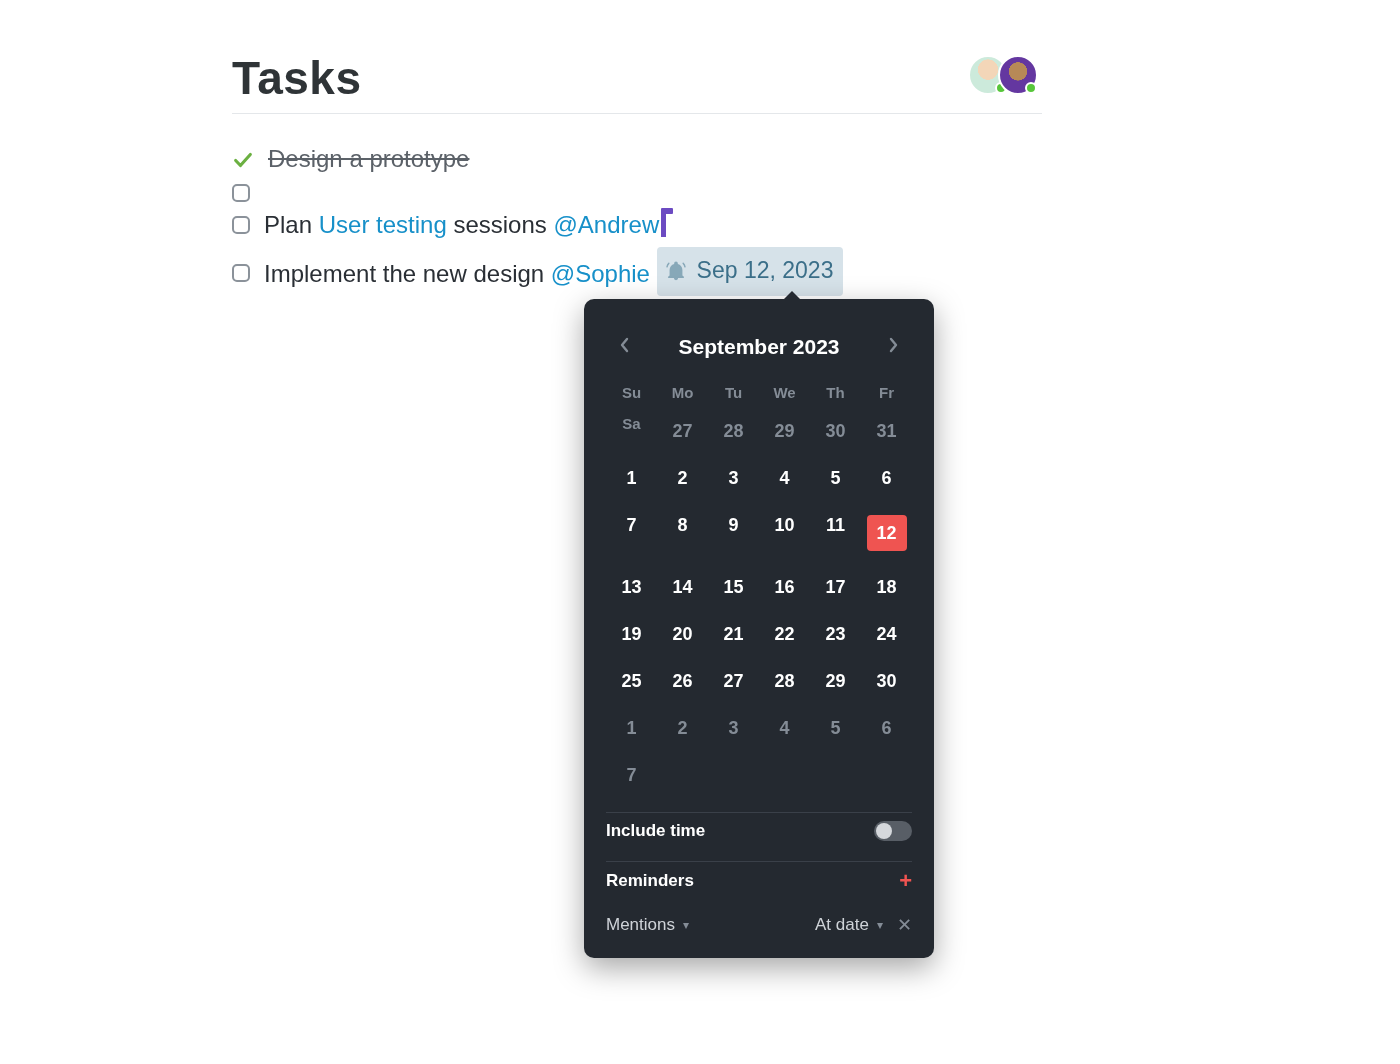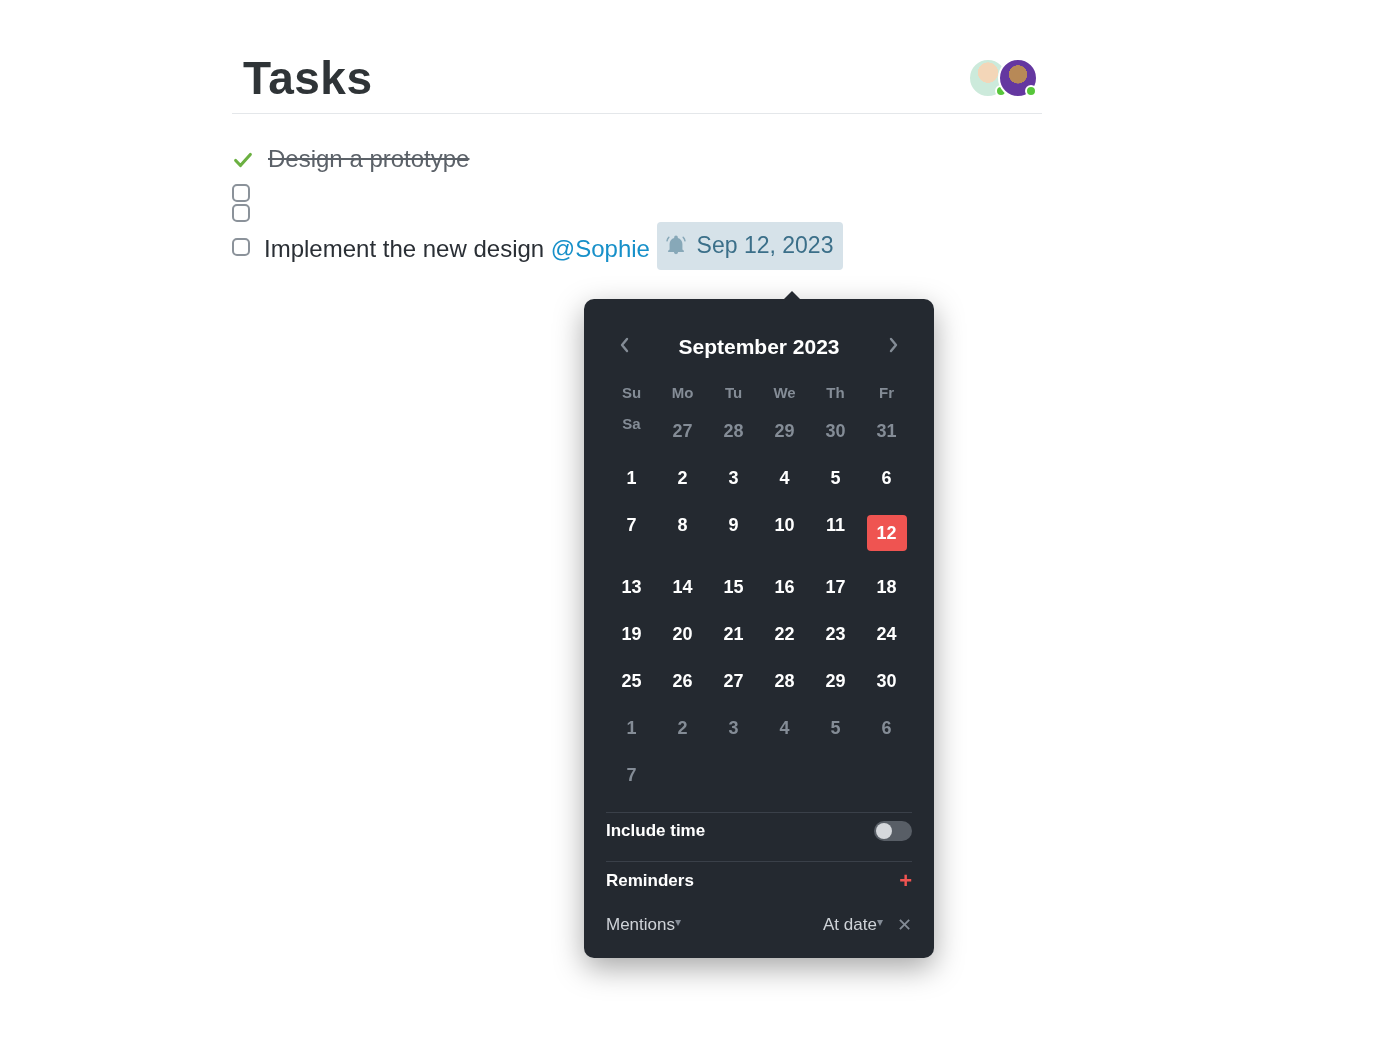--- a/index.html
+++ b/index.html
@@ -28,21 +28,21 @@
     font-family:-apple-system,BlinkMacSystemFont,"Segoe UI","Helvetica Neue",Arial,sans-serif;
     color:var(--text);
     position:relative;
   }
   .page{
     position:absolute;
     left:232px;top:55px;
     width:810px;
   }
   .title-row{
-    display:flex;align-items:center;justify-content:space-between;margin-left:11px;
+    display:flex;align-items:flex-start;justify-content:space-between;
   }
   h1{
     font-size:46px;line-height:1;margin:0;font-weight:700;color:#2f3437;
     letter-spacing:.5px;
   }
   .avatars{
     display:flex;align-items:center;
     margin-right:4px;
   }
   .avatar{width:40px;height:40px;border-radius:50%;position:relative;border:2px solid #fff;background:#ddd center/cover no-repeat}
@@ -115,21 +115,21 @@
   .section{border-top:1px solid #3a4049;margin-top:20px;padding-top:8px}
   .row{display:flex;align-items:center;justify-content:space-between;font-weight:700}
   .toggle{
     width:38px;height:20px;border-radius:999px;background:var(--toggle-bg);position:relative;
   }
   .toggle::after{
     content:"";position:absolute;left:2px;top:2px;width:16px;height:16px;border-radius:50%;background:#d5d8dc
   }
   .plus{color:var(--plus);font-size:22px;font-weight:700;line-height:1}
   .rem-row{display:flex;align-items:center;justify-content:space-between;margin-top:22px;font-weight:500}
-  .dd{display:inline-flex;align-items:flex-start;color:#cfd3d8}
+  .dd{display:inline-flex;align-items:center;gap:8px;color:#cfd3d8}
   .dd .caret{color:var(--popover-muted);font-size:12px}
   .x{color:var(--popover-muted);font-size:18px;margin-left:14px}
 </style>
 </head>
 <body>
 
 <div class="page">
   <div class="title-row">
     <h1>Tasks</h1>
     <div class="avatars">
@@ -151,20 +151,23 @@
         </svg>
       <span class="txt strike">Design a prototype</span>
     </div>
 
     <div class="task">
       <span class="box"></span>
     </div>
 
     <div class="task">
       <span class="box"></span>
+      <span class="txt">
+        <span>Plan </span><a class="link">User testing</a><span> sessions </span><a class="mention">@Andrew</a><span class="cursor c-purple"></span>
+      </span>
     </div>
 
     <div class="task">
       <span class="box"></span>
       <span class="txt">
         <span>Implement the new design </span><a class="mention">@Sophie</a>
         <span class="date-badge">
           <svg class="bell" viewBox="0 0 24 24">
               <path fill="currentColor" d="M12 22a2.3 2.3 0 0 0 2.3-2.3H9.7A2.3 2.3 0 0 0 12 22Zm7-5.2V11c0-3.3-2-6-5-6.7V3.5a2 2 0 0 0-4 0v.8C7 5 5 7.7 5 11v5.8L3.4 18.4c-.4.4-.1 1.1.5 1.1h16.2c.6 0 .9-.7.5-1.1L19 16.8Z"></path>
               <path stroke="currentColor" stroke-width="1.6" stroke-linecap="round" d="M4.2 3.6C3.2 4.7 2.5 6 2.2 7.5M19.8 3.6c1 1.1 1.7 2.4 2 3.9"></path>

